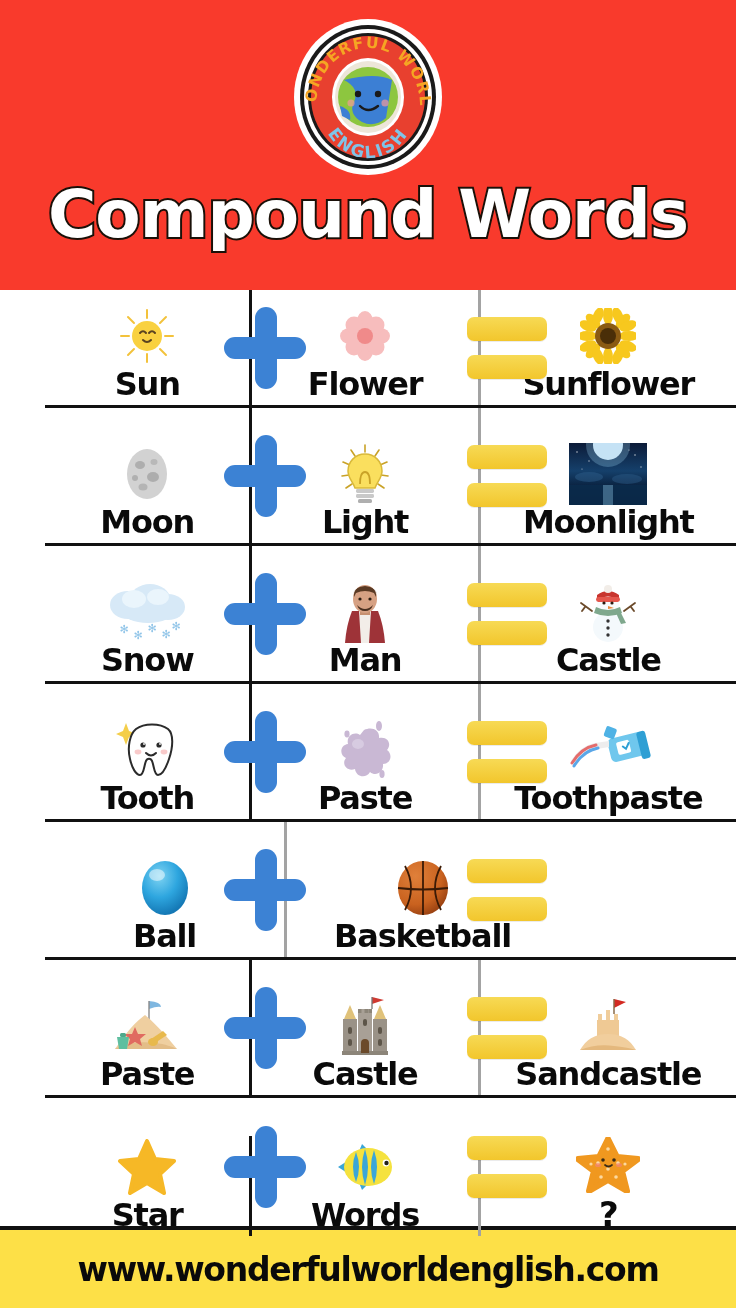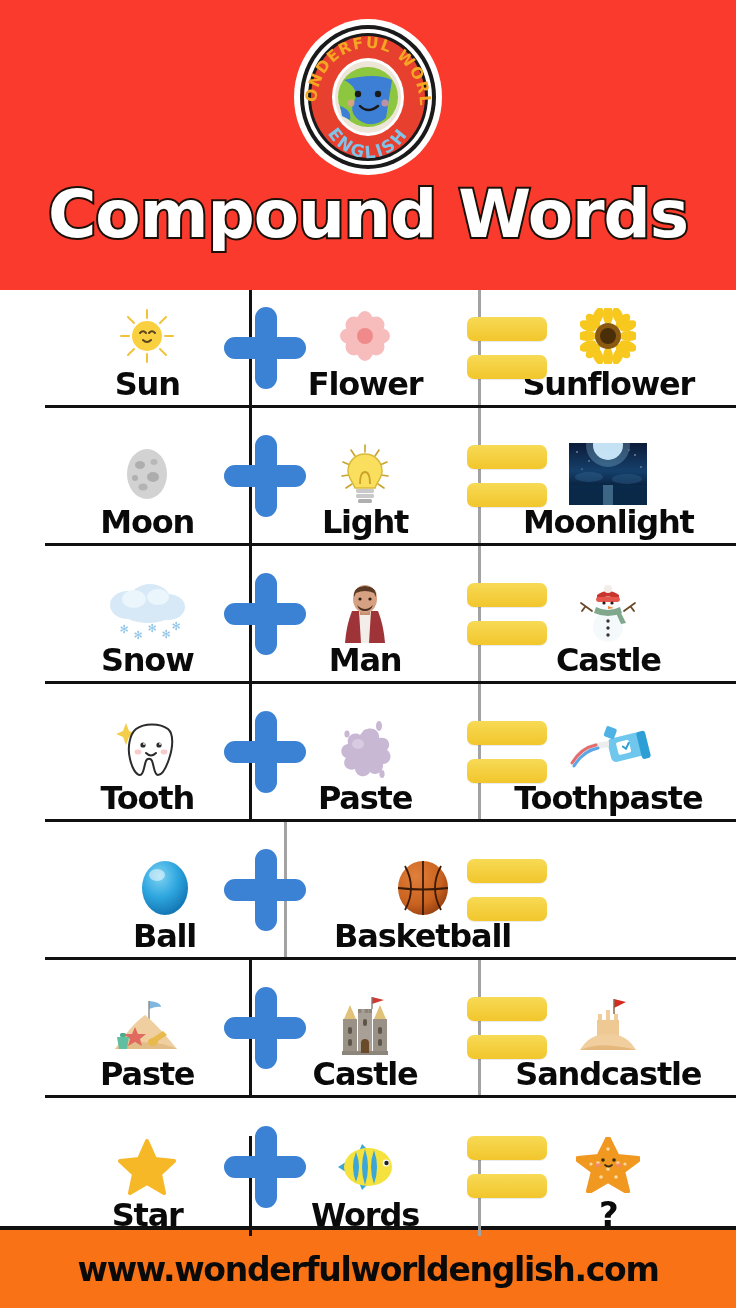--- a/index.html
+++ b/index.html
@@ -168,21 +168,21 @@
   }
   .equals b.top { top: 0; }
   .equals b.bot { top: 38px; }
 
   
   .footer {
     flex: 1 1 auto;
     display: flex;
     align-items: center;
     justify-content: center;
-    background: #f97316;
+    background: #fde047;
   }
   .footer-url {
     font-size: 33px;
     font-weight: bold;
     color: #0a0a0a;
     letter-spacing: -1.3px;
     font-family: "DejaVu Sans", sans-serif;
   }
 </style>
 </head>

